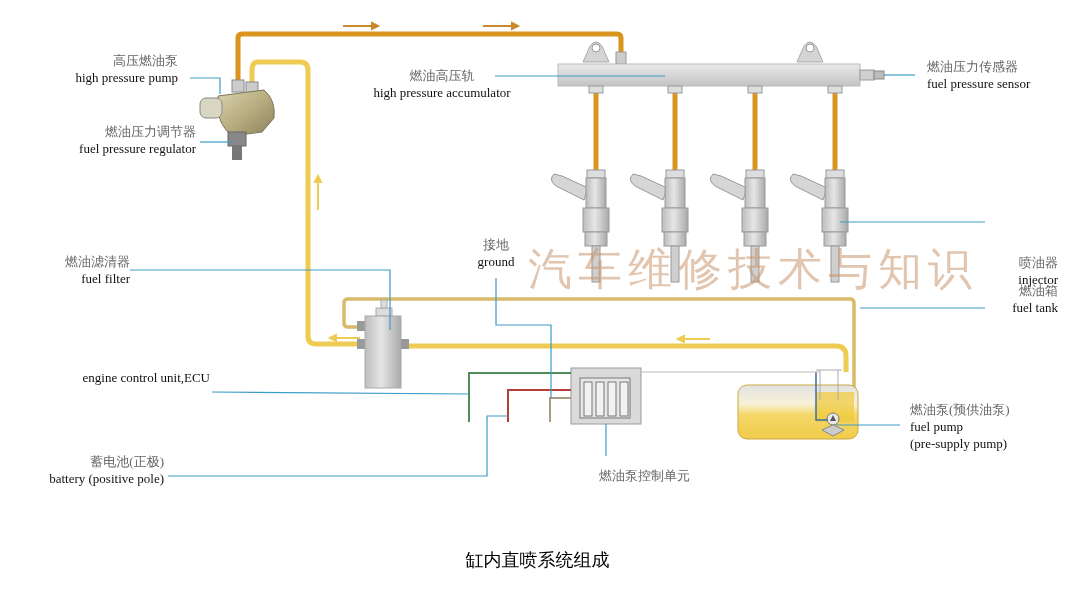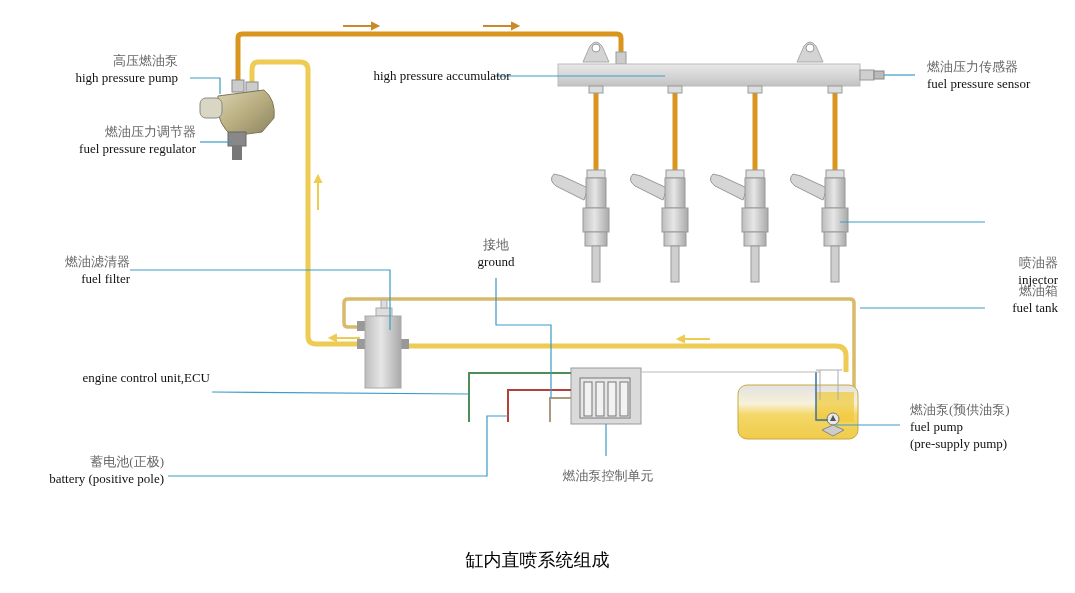--- a/index.html
+++ b/index.html
@@ -185,30 +185,32 @@
     <polyline points="130,270 390,270 390,330"></polyline>
     <polyline points="496,278 496,325 551,325 551,398"></polyline>
     <polyline points="860,308 985,308"></polyline>
     <polyline points="212,392 469,394"></polyline>
     <polyline points="836,425 900,425"></polyline>
     <polyline points="168,476 487,476 487,416 508,416"></polyline>
     <polyline points="606,424 606,456"></polyline>
   </g>
 </svg>
 
+<div id="watermark">汽车维修技术与知识</div>
 
 <div class="lbl r" style="left:30px;top:123px;width:166px;">
   <span class="zh">燃油压力调节器</span>
   <span class="en">fuel pressure regulator</span>
 </div>
 <div class="lbl r" style="left:40px;top:52px;width:138px;">
   <span class="zh">高压燃油泵</span>
   <span class="en">high pressure pump</span>
 </div>
 <div class="lbl c" style="left:352px;top:67px;width:180px;">
+  <span class="zh">燃油高压轨</span>
   <span class="en">high pressure accumulator</span>
 </div>
 <div class="lbl" style="left:927px;top:58px;">
   <span class="zh">燃油压力传感器</span>
   <span class="en">fuel pressure sensor</span>
 </div>
 <div class="lbl r" style="left:990px;top:206px;width:68px;margin-top:48px;">
   <span class="zh">喷油器</span>
   <span class="en">injector</span>
 </div>
@@ -229,18 +231,18 @@
 </div>
 <div class="lbl r" style="left:10px;top:453px;width:154px;">
   <span class="zh">蓄电池(正极)</span>
   <span class="en">battery (positive pole)</span>
 </div>
 <div class="lbl" style="left:910px;top:401px;">
   <span class="zh">燃油泵(预供油泵)</span>
   <span class="en">fuel pump</span>
   <span class="en">(pre-supply pump)</span>
 </div>
-<div class="lbl c" style="left:526px;top:467px;width:164px;">
+<div class="lbl c" style="left:526px;top:467px;width:164px;text-align:right;">
   <span class="zh">燃油泵控制单元</span>
 </div>
 
 <div id="caption">缸内直喷系统组成</div>
 </div>
 
 </body></html>

